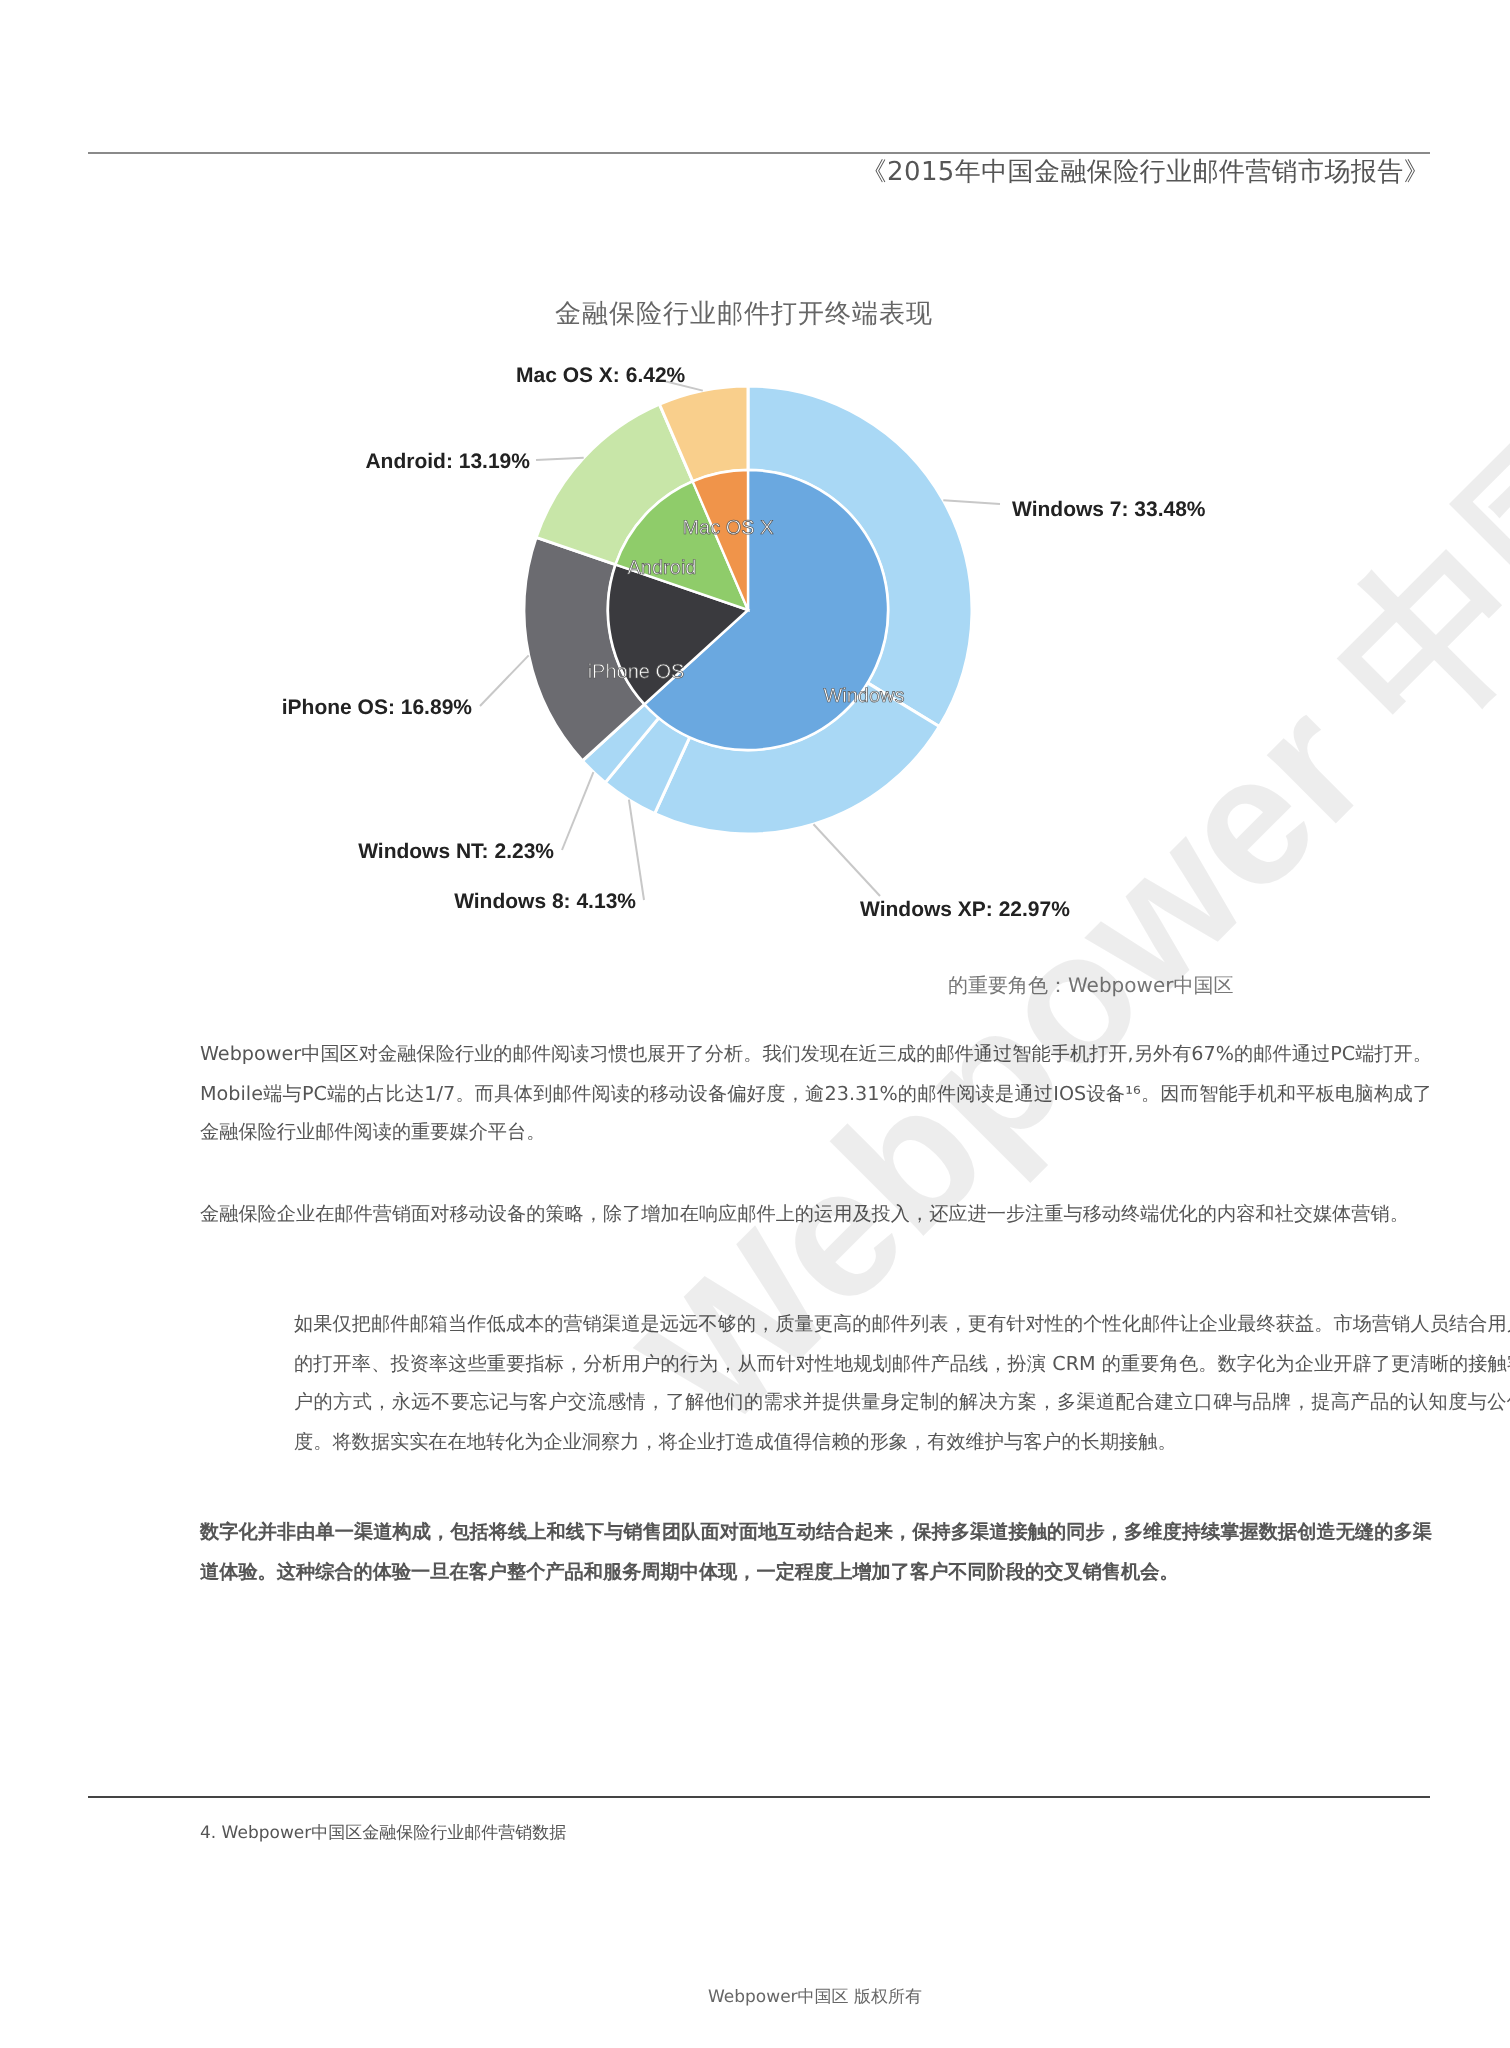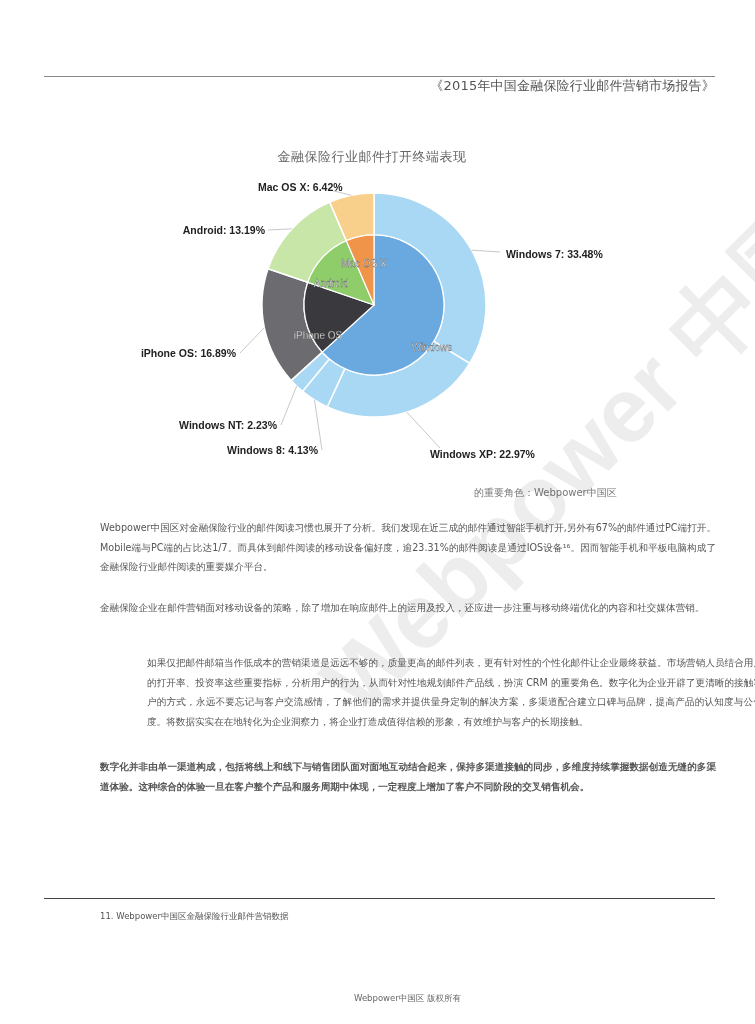--- a/index.html
+++ b/index.html
@@ -58,18 +58,18 @@
   </svg>
 
 <div class="source">的重要角色：Webpower中国区</div>
 
 <div class="para" style="top:518px;">Webpower中国区对金融保险行业的邮件阅读习惯也展开了分析。我们发现在近三成的邮件通过智能手机打开,另外有67%的邮件通过PC端打开。Mobile端与PC端的占比达1/7。而具体到邮件阅读的移动设备偏好度，逾23.31%的邮件阅读是通过IOS设备¹⁶。因而智能手机和平板电脑构成了金融保险行业邮件阅读的重要媒介平台。</div>
 <div class="para" style="top:598px;">金融保险企业在邮件营销面对移动设备的策略，除了增加在响应邮件上的运用及投入，还应进一步注重与移动终端优化的内容和社交媒体营销。</div>
 <div class="para" style="top:653px;margin-left:47px;">如果仅把邮件邮箱当作低成本的营销渠道是远远不够的，质量更高的邮件列表，更有针对性的个性化邮件让企业最终获益。市场营销人员结合用户的打开率、投资率这些重要指标，分析用户的行为，从而针对性地规划邮件产品线，扮演 CRM 的重要角色。数字化为企业开辟了更清晰的接触客户的方式，永远不要忘记与客户交流感情，了解他们的需求并提供量身定制的解决方案，多渠道配合建立口碑与品牌，提高产品的认知度与公信度。将数据实实在在地转化为企业洞察力，将企业打造成值得信赖的形象，有效维护与客户的长期接触。</div>
 <div class="para" style="top:757px;font-weight:bold;">数字化并非由单一渠道构成，包括将线上和线下与销售团队面对面地互动结合起来，保持多渠道接触的同步，多维度持续掌握数据创造无缝的多渠道体验。这种综合的体验一旦在客户整个产品和服务周期中体现，一定程度上增加了客户不同阶段的交叉销售机会。</div>
 
 <div class="footnote-rule"></div>
-<div class="footnote">11. Webpower中国区金融保险行业邮件营销数据</div>
+<div class="footnote">4. Webpower中国区金融保险行业邮件营销数据</div>
 <div class="footer">Webpower中国区 版权所有</div>
 
 <svg class="watermark" viewBox="0 0 600 600">
   <text x="40" y="420" transform="rotate(-45 300 300)" font-family="Liberation Sans, sans-serif" font-weight="bold" font-size="92" fill="#000" fill-opacity="0.07">Webpower 中国区</text>
 </svg>
 
 </body></html>

